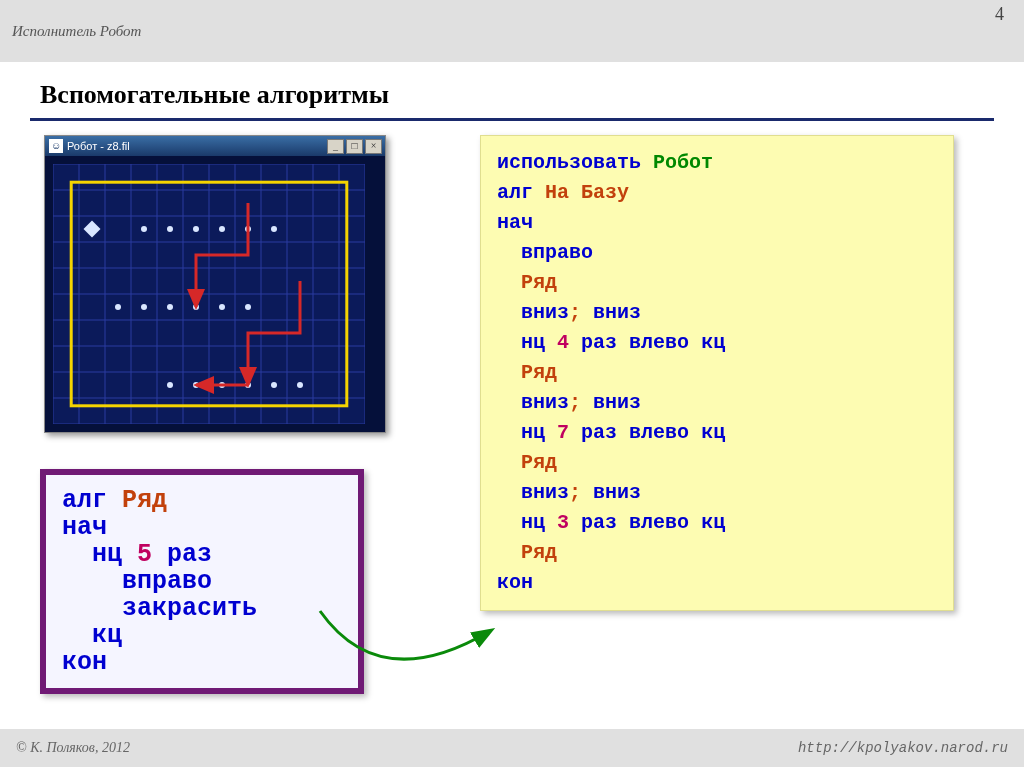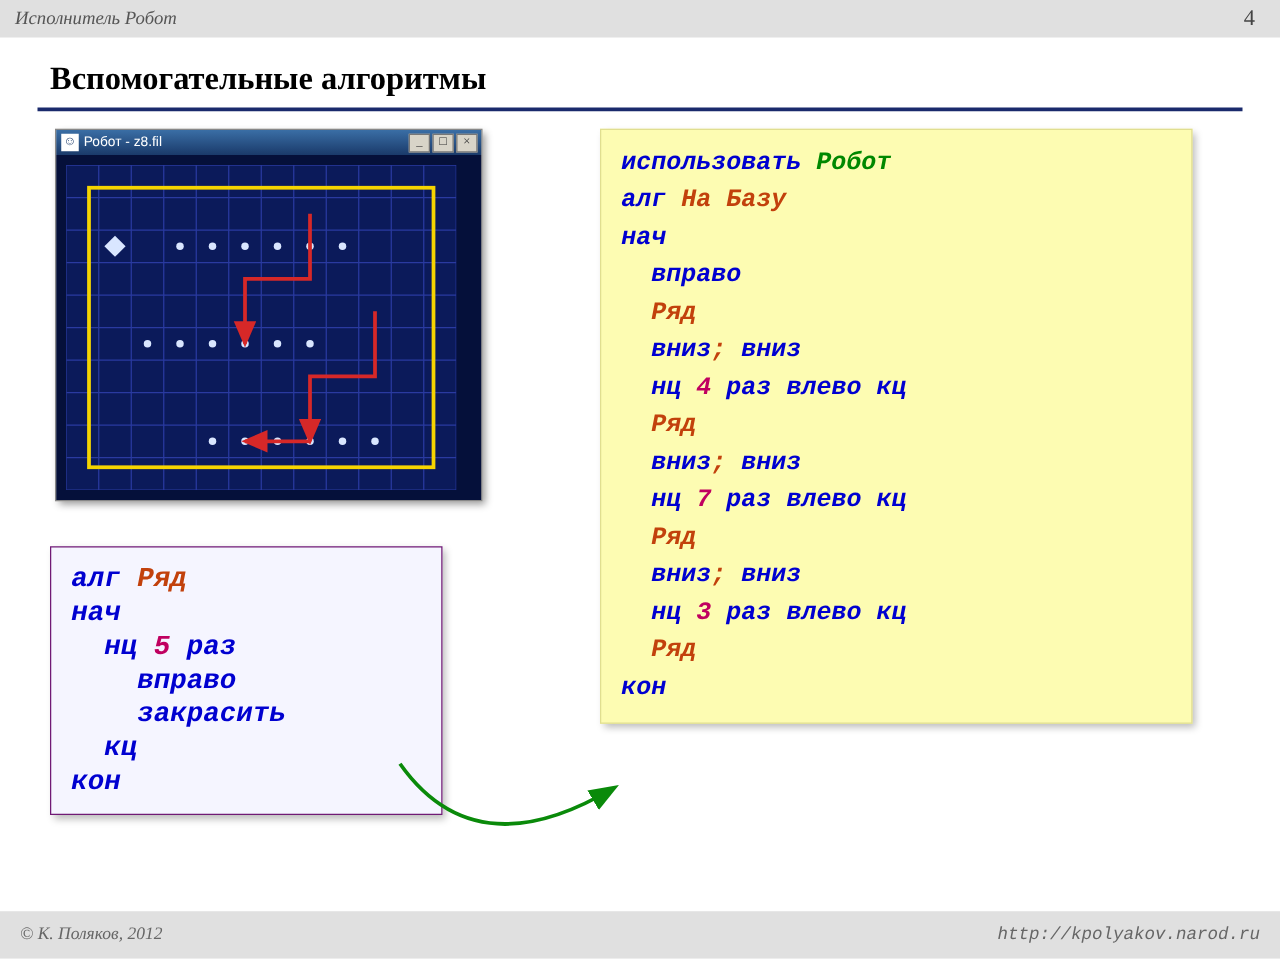--- a/index.html
+++ b/index.html
@@ -9,21 +9,21 @@
     background: #fff;
     font-family: "Times New Roman", serif;
     position: relative;
     overflow: hidden;
   }
   .header {
     height: 30px;
     background: #e0e0e0;
     display: flex;
     align-items: center;
-    padding: 0 12px;
+    padding: 16px 12px;
     color: #555;
     font-style: italic;
     font-size: 15px;
   }
   .pagenum {
     position: absolute;
     top: 4px;
     right: 20px;
     font-size: 18px;
     color: #444;
@@ -102,29 +102,28 @@
   svg { display:block; }
   
   .codebox {
     font-family: "Courier New", monospace;
     font-weight: bold;
     font-size: 20px;
     line-height: 30px;
     padding: 12px 16px;
     box-shadow: 3px 3px 6px #bbb;
     white-space: pre;
-    font-style: italic;
   }
   .codesmall {
     background: #f5f5ff;
-    border: 1px solid #701a75;
+    border: 6px solid #701a75;
     width: 280px;
     margin-top: 36px;
     margin-left: 10px;
-    font-size: 22px;
+    font-size: 25px;
     line-height: 27px;
   }
   .codemain {
     background: #fdfcb2;
     border: 1px solid #e0de90;
     width: 440px;
   }
   .kw { color: #0000d0; }
   .num { color: #c00060; }
   .grn { color: #008800; }

